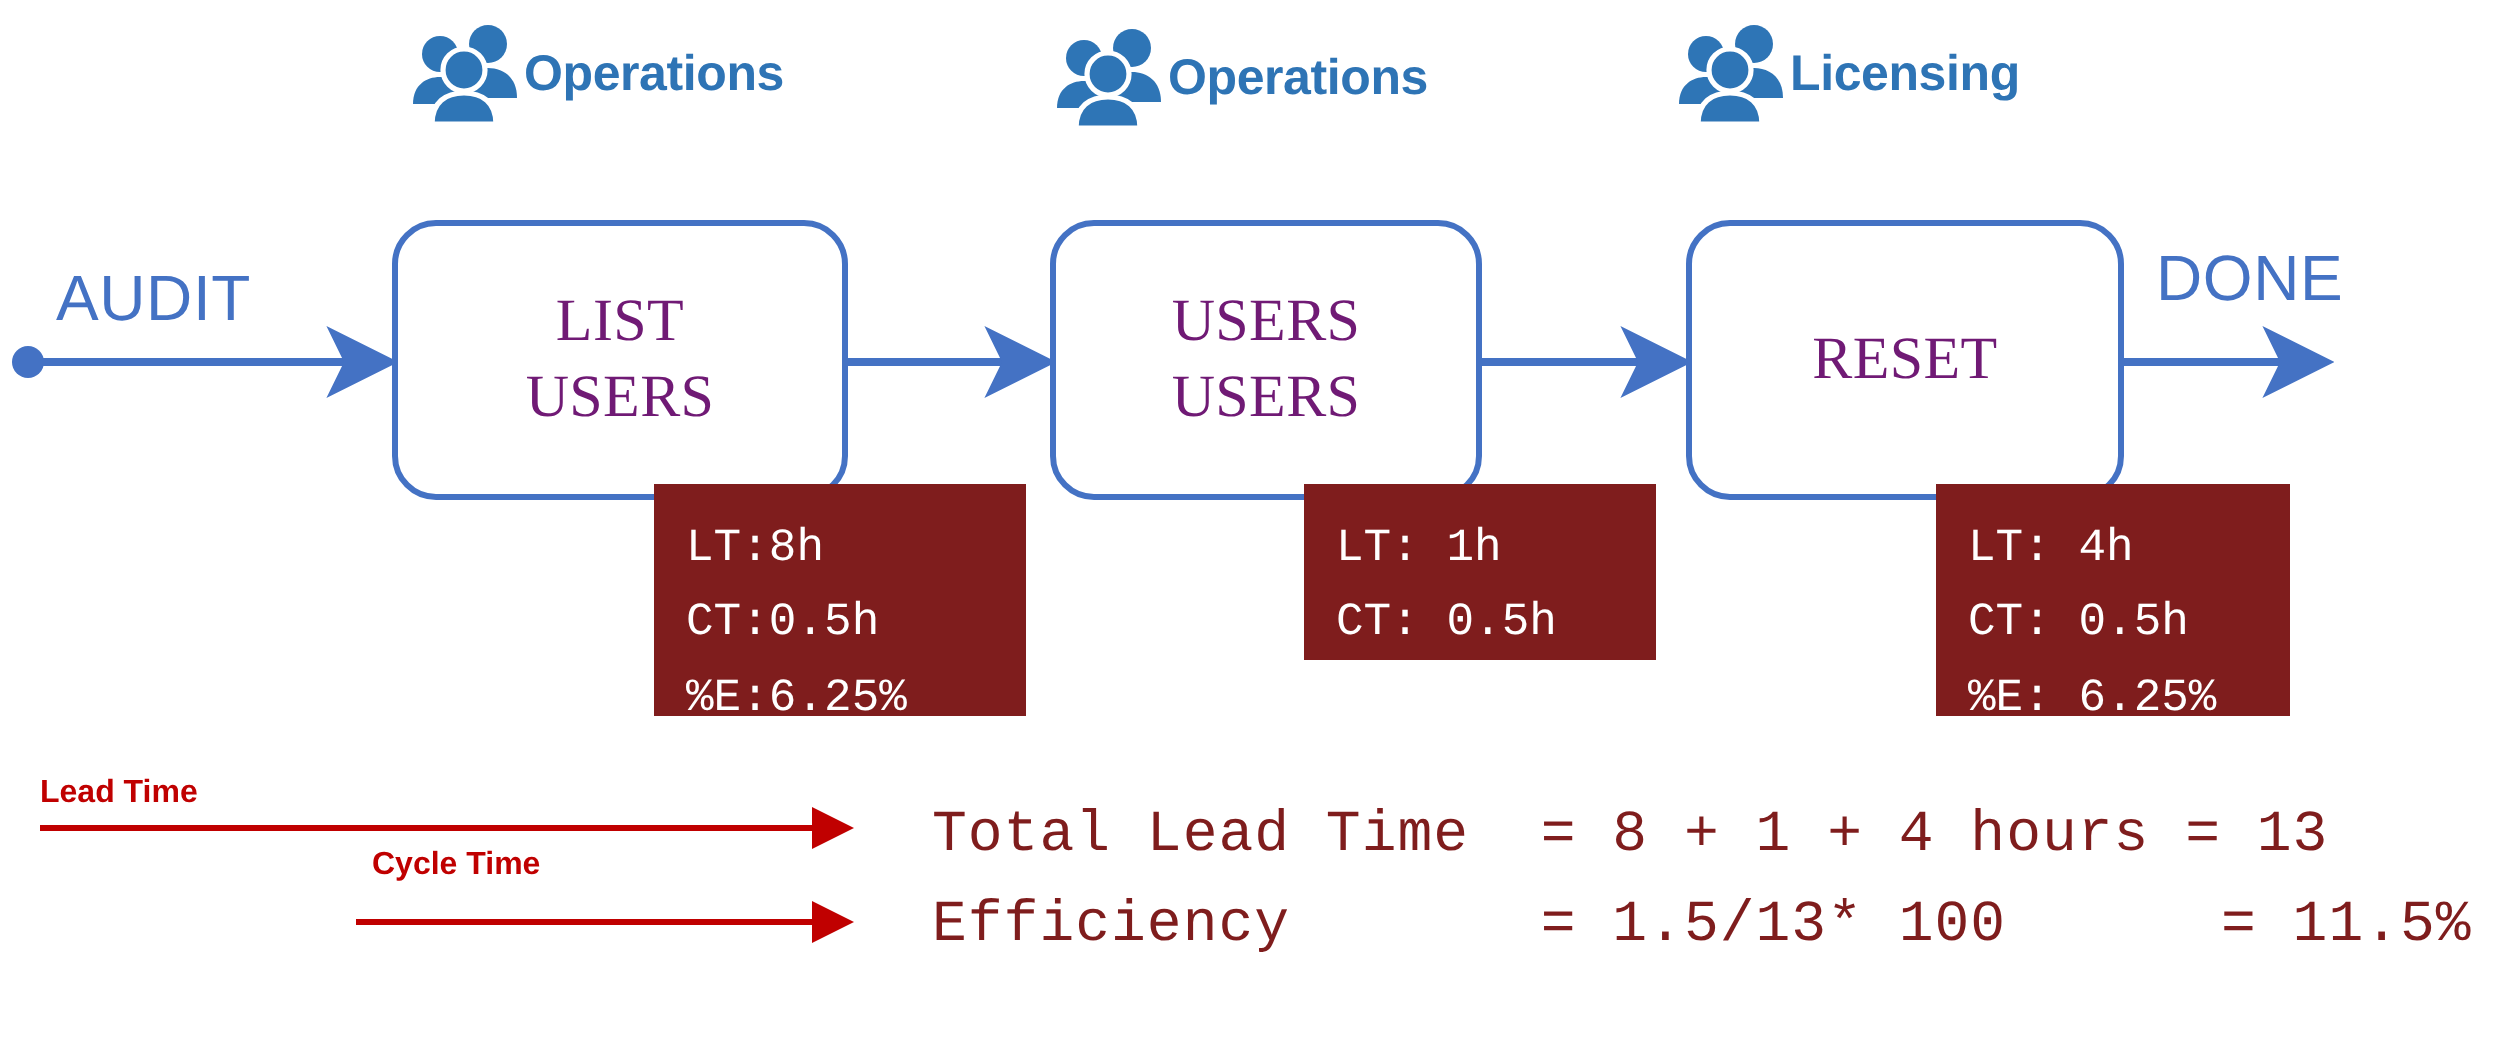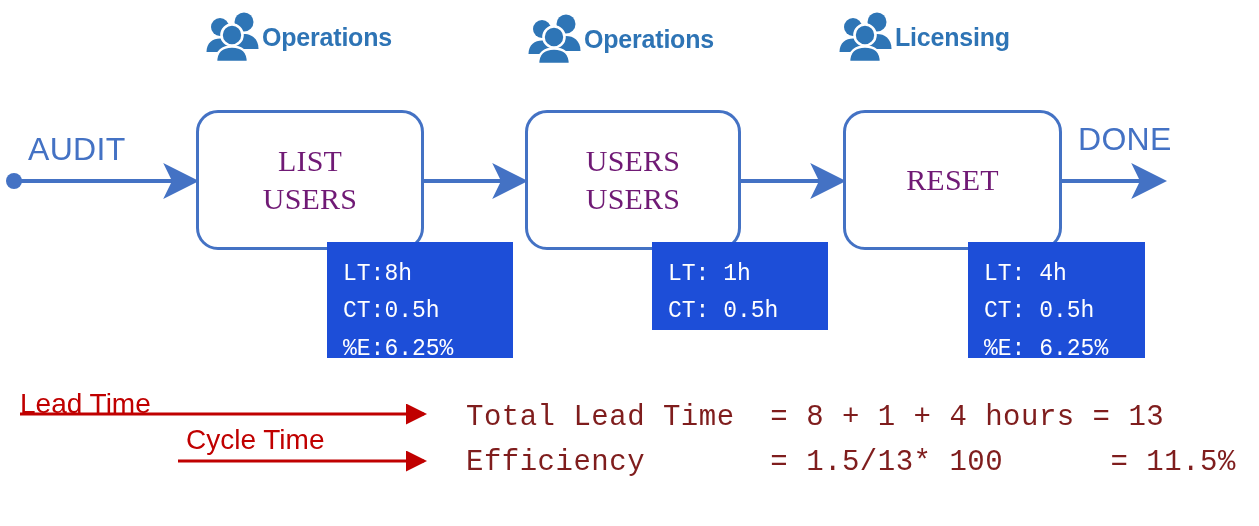--- a/index.html
+++ b/index.html
@@ -67,38 +67,38 @@
     position: absolute;
     font-family: "Liberation Sans", sans-serif;
     font-size: 32px;
     color: #4472C4;
     white-space: nowrap;
     letter-spacing: 0.3px;
   }
   
   .metric {
     position: absolute;
-    background: #1d4ed8;
+    background: #7f1d1d;
     box-sizing: border-box;
     padding: 14px 0 0 16px;
     z-index: 5;
   }
   .metric-line {
     font-family: "Liberation Mono", monospace;
     font-size: 23px;
     color: #ffffff;
     line-height: 1.62;
     white-space: pre;
   }
   
   .time-label {
     position: absolute;
     font-family: "Liberation Sans", sans-serif;
-    font-size: 28px;
-    font-weight: normal;
+    font-size: 16px;
+    font-weight: bold;
     color: #C00000;
     white-space: nowrap;
   }
   
   .summary {
     position: absolute;
     left: 466px;
     top: 396px;
   }
   .summary-row {

